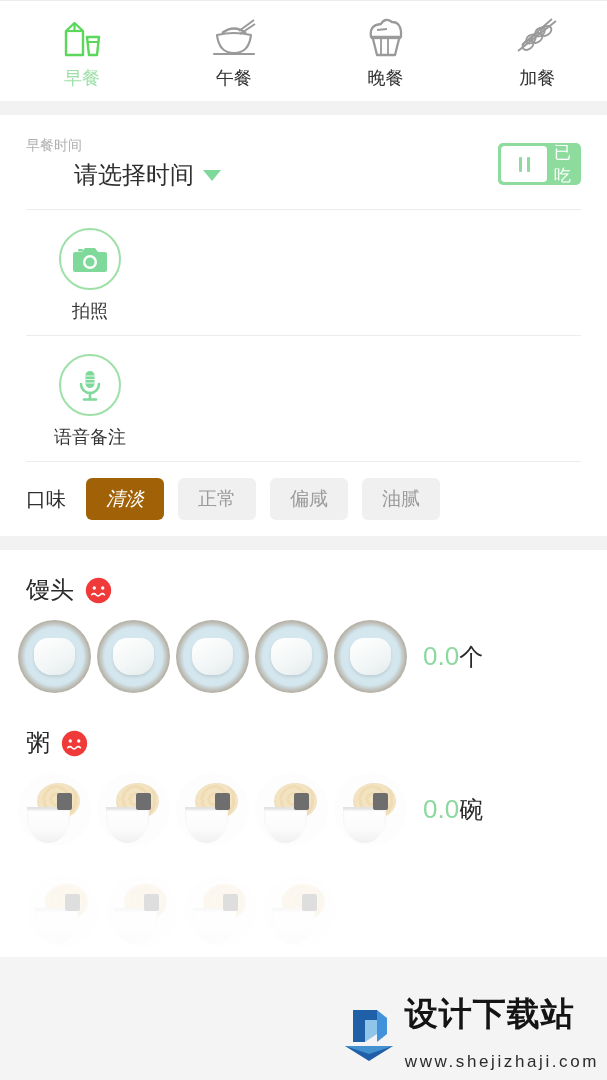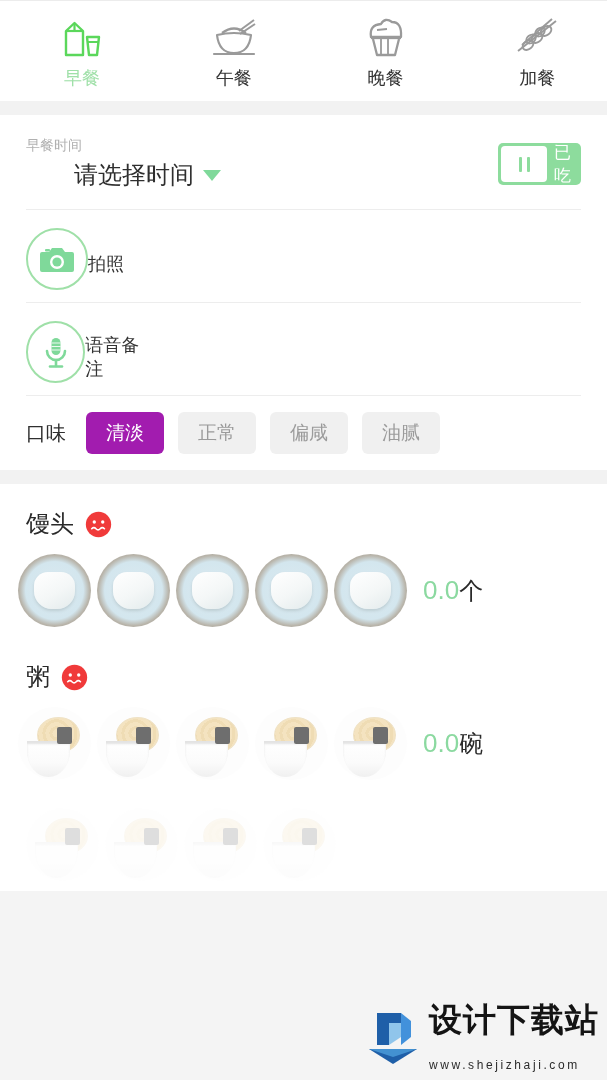--- a/index.html
+++ b/index.html
@@ -49,31 +49,31 @@
   .eat-toggle {
     width:83px; height:42px; background:#8ddc9d; border-radius:5px;
     display:flex; align-items:center; padding:3px; cursor:pointer;
   }
   .knob { width:46px; height:36px; background:#fff; border-radius:4px;
           display:flex; align-items:center; justify-content:center; gap:5px; }
   .knob i { display:block; width:3px; height:15px; background:#8ddc9d; border-radius:1px; }
   .eat-text { flex:1; text-align:center; color:#fff; font-size:17px; }
 
   
-  .action-row { display:flex; flex-direction:row; align-items:center; padding:18px 0 12px 0; width:128px; }
+  .action-row { display:flex; flex-direction:column; align-items:center; padding:18px 0 12px 0; width:128px; }
   .circle-btn { width:62px; height:62px; border-radius:50%; border:2px solid #9fe0a8;
                 display:flex; align-items:center; justify-content:center; }
   .action-label { margin-top:9px; font-size:18px; color:#333; }
 
   
   .taste-row { display:flex; align-items:center; padding:16px 26px; gap:14px; }
   .taste-label { font-size:20px; color:#2f2f2f; margin-right:6px; }
   .chip { min-width:78px; height:42px; border-radius:6px; background:#f0f0f0; color:#9b9b9b;
           font-size:19px; display:flex; align-items:center; justify-content:center; padding:0 14px; }
-  .chip.active { background:#a21caf; color:#fff; }
+  .chip.active { background:#a16207; color:#fff;font-style:italic; }
 
   
   .food-section { background:#fff; padding-top:24px; }
   .section-title { font-size:21px; color:#a6a6a6; padding:14px 26px 20px 26px; }
   .food-name-row { display:flex; align-items:center; gap:11px; padding:0 26px 14px 26px; }
   .food-name { font-size:24px; color:#2a2a2a; }
   .emoji-face { width:27px; height:27px; }
   .portions { display:flex; align-items:center; padding:0 26px 10px 18px; gap:6px; }
   .portion { width:73px; height:73px; border-radius:50%; position:relative; overflow:hidden; flex:none; }
 
@@ -108,21 +108,21 @@
   
   .partial-row { padding:0 26px; opacity:.22; }
 
   
   .watermark {
     position:absolute; right:8px; bottom:8px; display:flex; align-items:center; gap:10px;
   }
   .wm-logo { width:52px; height:54px; position:relative; }
   .wm-text { display:flex; flex-direction:column; align-items:flex-start; }
   .wm-title { font-size:33px; font-weight:bold; color:#141414; letter-spacing:1px; line-height:1.05; }
-  .wm-url { font-size:12px; color:#2b2b2b; letter-spacing:2.6px; margin-top:20px; }
+  .wm-url { font-size:17px; color:#2b2b2b; letter-spacing:2.6px; margin-top:20px; }
 </style>
 </head>
 <body>
 
 <div class="screen">
 
   <div class="hdr-sep"></div>
 
   <div class="tabs">
 

